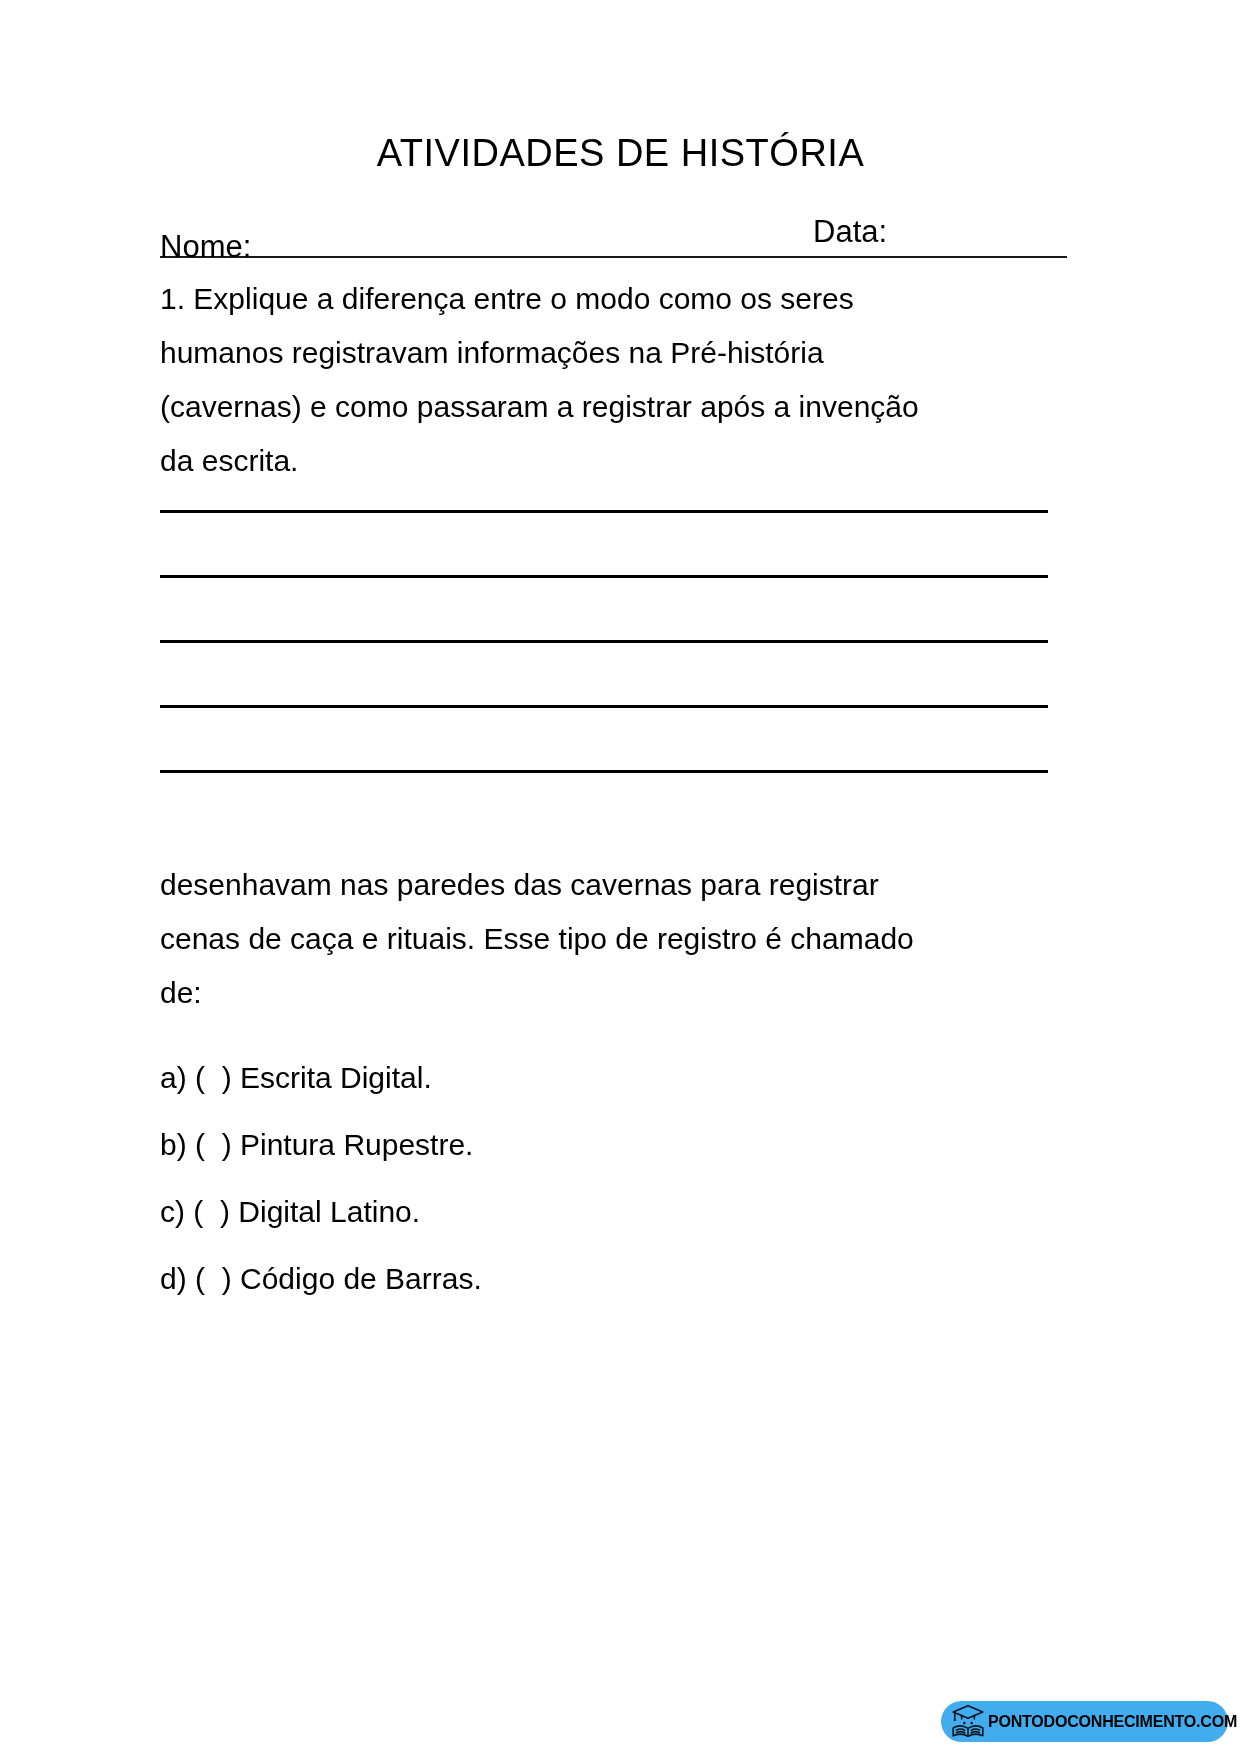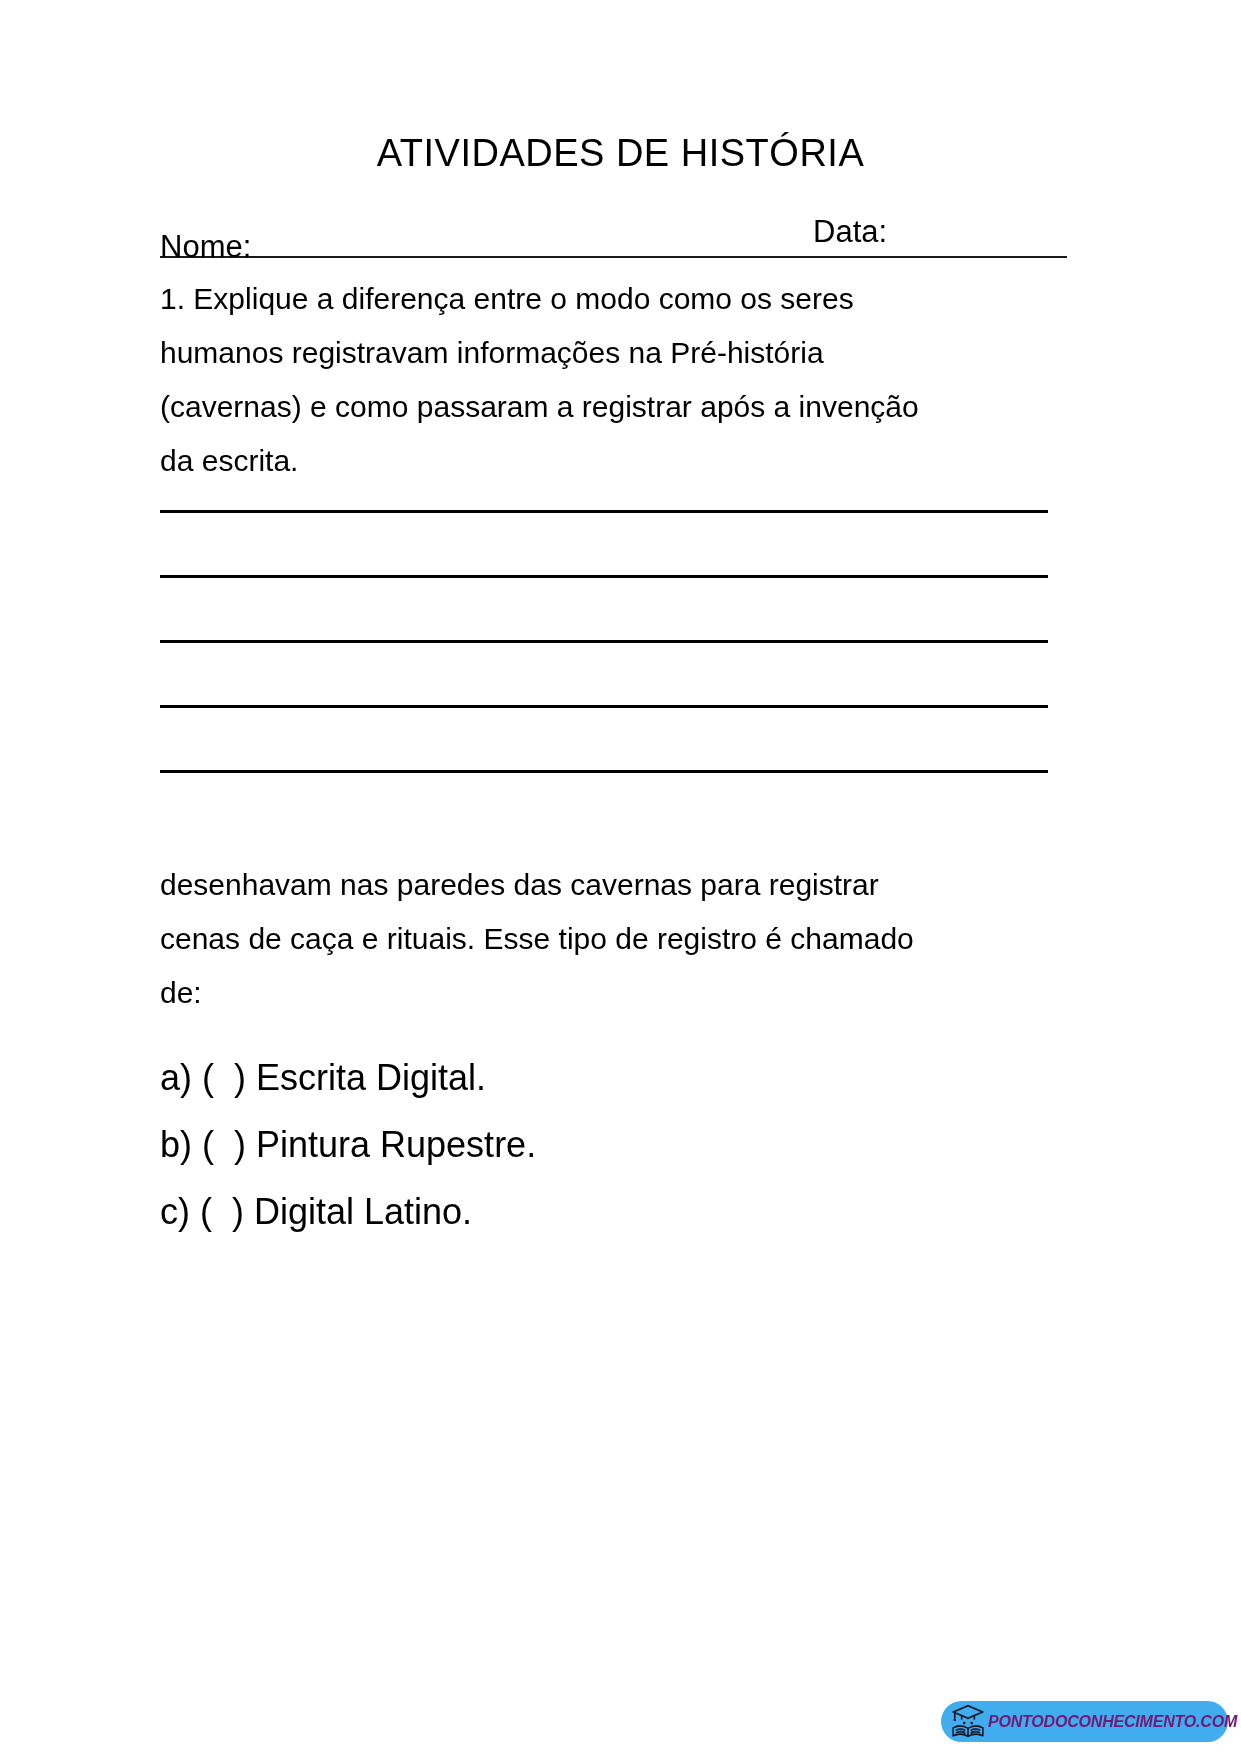--- a/index.html
+++ b/index.html
@@ -45,21 +45,21 @@
   .q1 { top: 272px; width: 830px; }
   .q2 { top: 858px; width: 840px; }
   .answer-lines { position: absolute; left: 160px; top: 510px; width: 888px; }
   .answer-line {
     height: 3px;
     background: #000;
     margin-bottom: 62px;
   }
   .options { position: absolute; left: 160px; top: 1051px; width: 840px; }
   .option {
-    font-size: 36px;
+    font-size: 30px;
     line-height: 54px;
     margin-bottom: 13px;
     white-space: pre-wrap;
   }
   .footer-badge {
     position: absolute;
     left: 941px;
     top: 1701px;
     width: 287px;
     height: 41px;
@@ -67,25 +67,24 @@
     border-radius: 21px;
     display: flex;
     align-items: center;
     padding-left: 9px;
     cursor: pointer;
   }
   .badge-icon { width: 36px; height: 36px; flex: 0 0 auto; margin-top: -2px; }
   .badge-text {
     font-size: 16px;
     font-weight: bold;
-    color: #701a75;
+    color: #000000;
     letter-spacing: -0.2px;
     margin-left: 2px;
     white-space: nowrap;
-    font-style: italic;
   }
 </style>
 </head>
 <body>
 
 <div class="page">
 
   <div class="doc-title">ATIVIDADES DE HISTÓRIA</div>
 
   <div class="header-row">
@@ -111,20 +110,21 @@
   <div class="para q2">
     <div>desenhavam nas paredes das cavernas para registrar</div>
     <div>cenas de caça e rituais. Esse tipo de registro é chamado</div>
     <div>de:</div>
   </div>
 
   <div class="options">
     <div class="option">a) (  ) Escrita Digital.</div>
     <div class="option">b) (  ) Pintura Rupestre.</div>
     <div class="option">c) (  ) Digital Latino.</div>
+    <div class="option">d) (  ) Código de Barras.</div>
   </div>
 
   <div class="footer-badge">
     <svg class="badge-icon" viewBox="0 0 34 34" fill="none" stroke="#0d1520" stroke-width="1.5" stroke-linecap="round" stroke-linejoin="round">
       <polygon points="17,2.5 31,8.5 17,14.5 3,8.5"></polygon>
       <path d="M11,11.5 L11,15 M23,11.5 L23,15"></path>
       <path d="M4.5,9.5 L4.5,14.5"></path>
       <circle cx="4.5" cy="16" r="1.1" fill="#0d1520" stroke="none"></circle>
       <circle cx="13.5" cy="19" r="1.2" fill="#0d1520" stroke="none"></circle>
       <circle cx="20.5" cy="19" r="1.2" fill="#0d1520" stroke="none"></circle>

